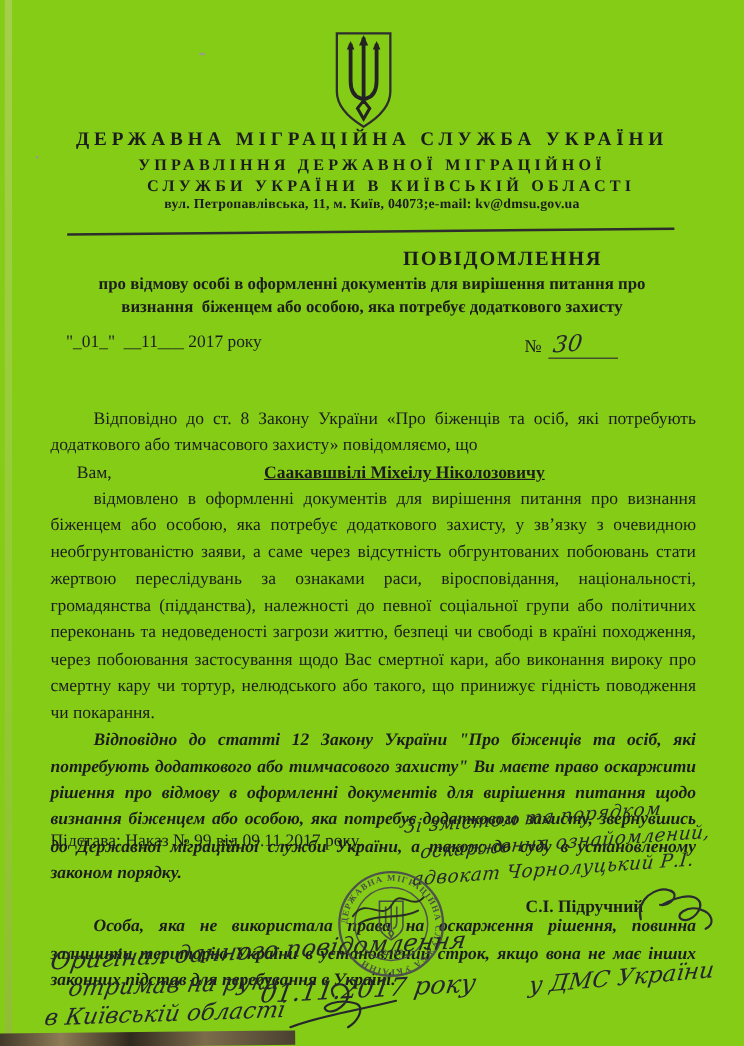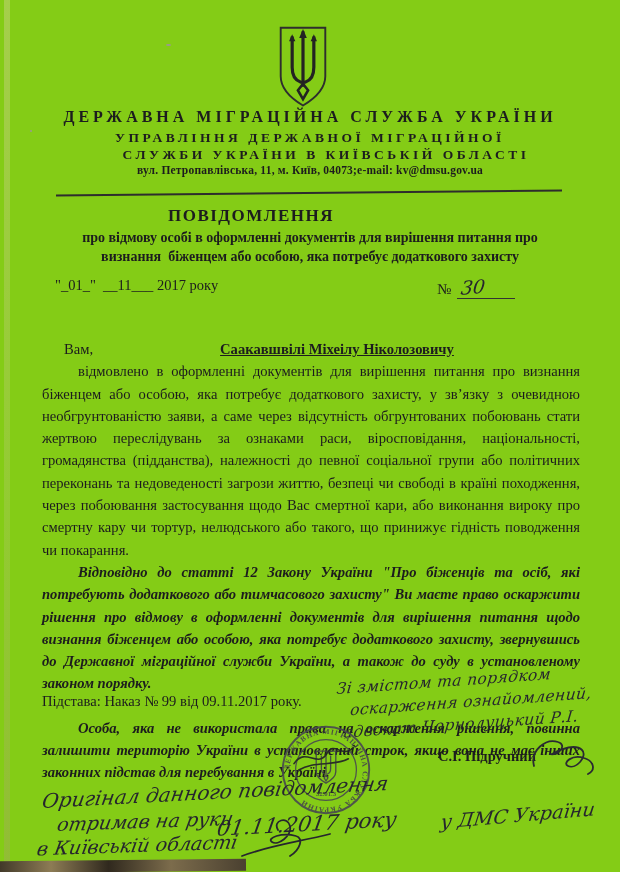--- a/index.html
+++ b/index.html
@@ -17,21 +17,21 @@
   
   .emblem{position:absolute; left:262px; top:24px; width:82px; height:86px;}
   
   .hdr{position:absolute; left:0; width:620px; text-align:center; font-weight:bold; white-space:pre-wrap;}
   .hdr1{top:108px; font-size:16px; letter-spacing:4px;}
   .hdr2{top:130px; font-size:13.5px; letter-spacing:3.5px;}
   .hdr3{top:147px; font-size:13.5px; letter-spacing:3.5px;padding-left:16px;}
   .hdr4{top:164px; font-size:11.5px; letter-spacing:.2px;}
   .rule{position:absolute; left:56px; top:192px; width:506px; height:2px; background:#2d2d2d; transform:rotate(-.55deg);}
   
-  .doc-title{position:absolute; left:0; top:206px; width:502px; text-align:center; font-weight:bold; font-size:17px; letter-spacing:1.5px;}
+  .doc-title{position:absolute; left:0; top:206px; width:502px; text-align:right; font-weight:bold; font-size:17px; letter-spacing:1.5px;}
   .doc-sub{position:absolute; left:30px; width:560px; text-align:center; font-weight:bold; font-size:14px; white-space:pre-wrap;}
   .sub1{top:230px;} .sub2{top:249px;text-align:center;}
   
   .date-line{position:absolute; left:55px; top:277px; font-size:14.5px; white-space:pre-wrap;}
   .num-wrap{position:absolute; left:437px; top:276px; font-size:15px;}
   .num-line{display:inline-block; border-bottom:1.5px solid #333; min-width:58px; margin-left:6px;}
   .hand{font-family:"DejaVu Serif", serif; font-style:italic; color:#26262e;}
   .num-val{font-size:19px; transform:skewX(-10deg) rotate(-4deg); display:inline-block; padding-left:4px;}
   
   .body{position:absolute; left:42px; top:338px; width:538px; font-size:14.6px; line-height:22.3px; text-align:justify;}
@@ -93,20 +93,21 @@
   <div class="doc-title">ПОВІДОМЛЕННЯ</div>
   <div class="doc-sub sub1">про відмову особі в оформленні документів для вирішення питання про</div>
   <div class="doc-sub sub2">визнання  біженцем або особою, яка потребує додаткового захисту</div>
 
   <div class="date-line">"_01_"  __11___ 2017 року</div>
   <div class="num-wrap">
     <span>№</span><span class="num-line"><span class="hand num-val">30</span></span>
   </div>
 
   <div class="body">
+    <p>Відповідно до ст. 8 Закону України «Про біженців та осіб, які потребують додаткового або тимчасового захисту» повідомляємо, що</p>
     <div class="name-line">
       <span class="vam">Вам,</span>
       <span class="addr-name">Саакавшвілі Міхеілу Ніколозовичу</span>
     </div>
     <p>відмовлено в оформленні документів для вирішення питання про визнання біженцем або особою, яка потребує додаткового захисту, у зв’язку з очевидною необгрунтованістю заяви, а саме через відсутність обгрунтованих побоювань стати жертвою переслідувань за ознаками раси, віросповідання, національності, громадянства (підданства), належності до певної соціальної групи або політичних переконань та недоведеності загрози життю, безпеці чи свободі в країні походження, через побоювання застосування щодо Вас смертної кари, або виконання вироку про смертну кару чи тортур, нелюдського або такого, що принижує гідність поводження чи покарання.</p>
     <p class="bi">Відповідно до  статті 12 Закону України "Про біженців та осіб, які потребують додаткового або тимчасового захисту" Ви маєте  право оскаржити рішення про відмову в оформленні документів для вирішення питання щодо визнання біженцем або особою, яка потребує додаткового захисту, звернувшись  до Державної міграційної служби України, а також до суду в установленому законом порядку.</p>
     <div class="sp"></div>
     <p class="bi">Особа, яка  не використала права на оскарження рішення, повинна залишити територію України в установлений строк, якщо вона не має інших законних підстав для перебування в Україні.</p>
   </div>
 

